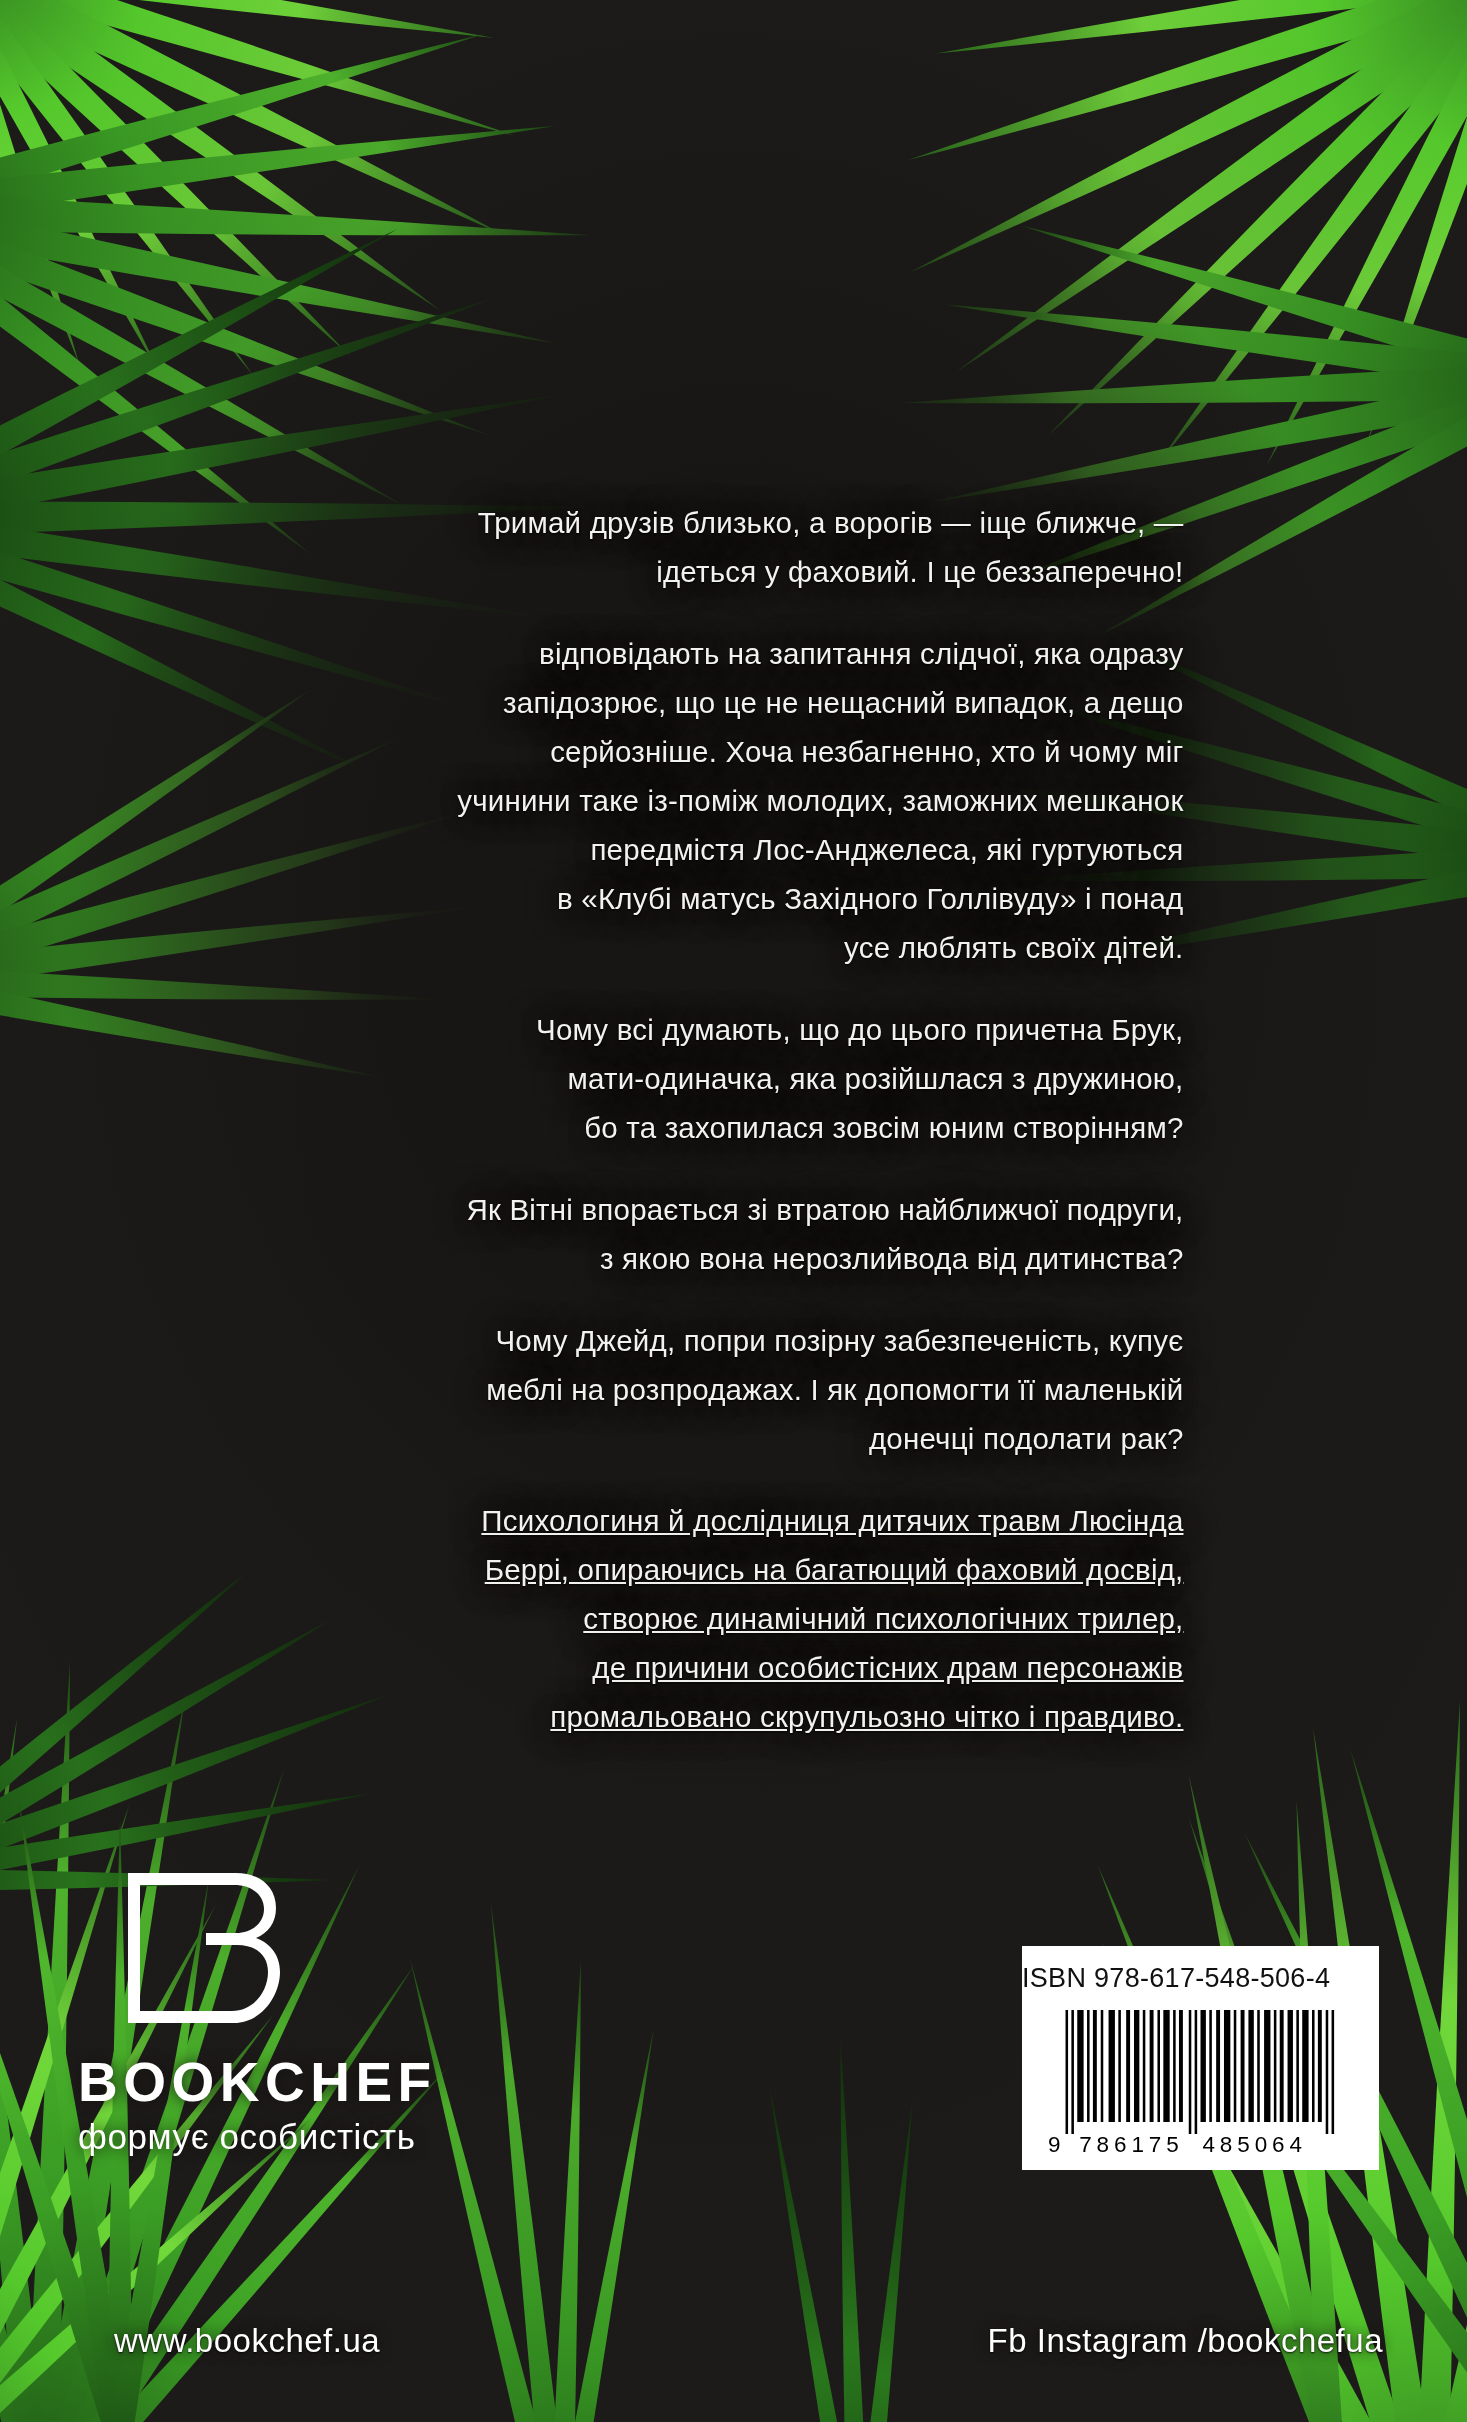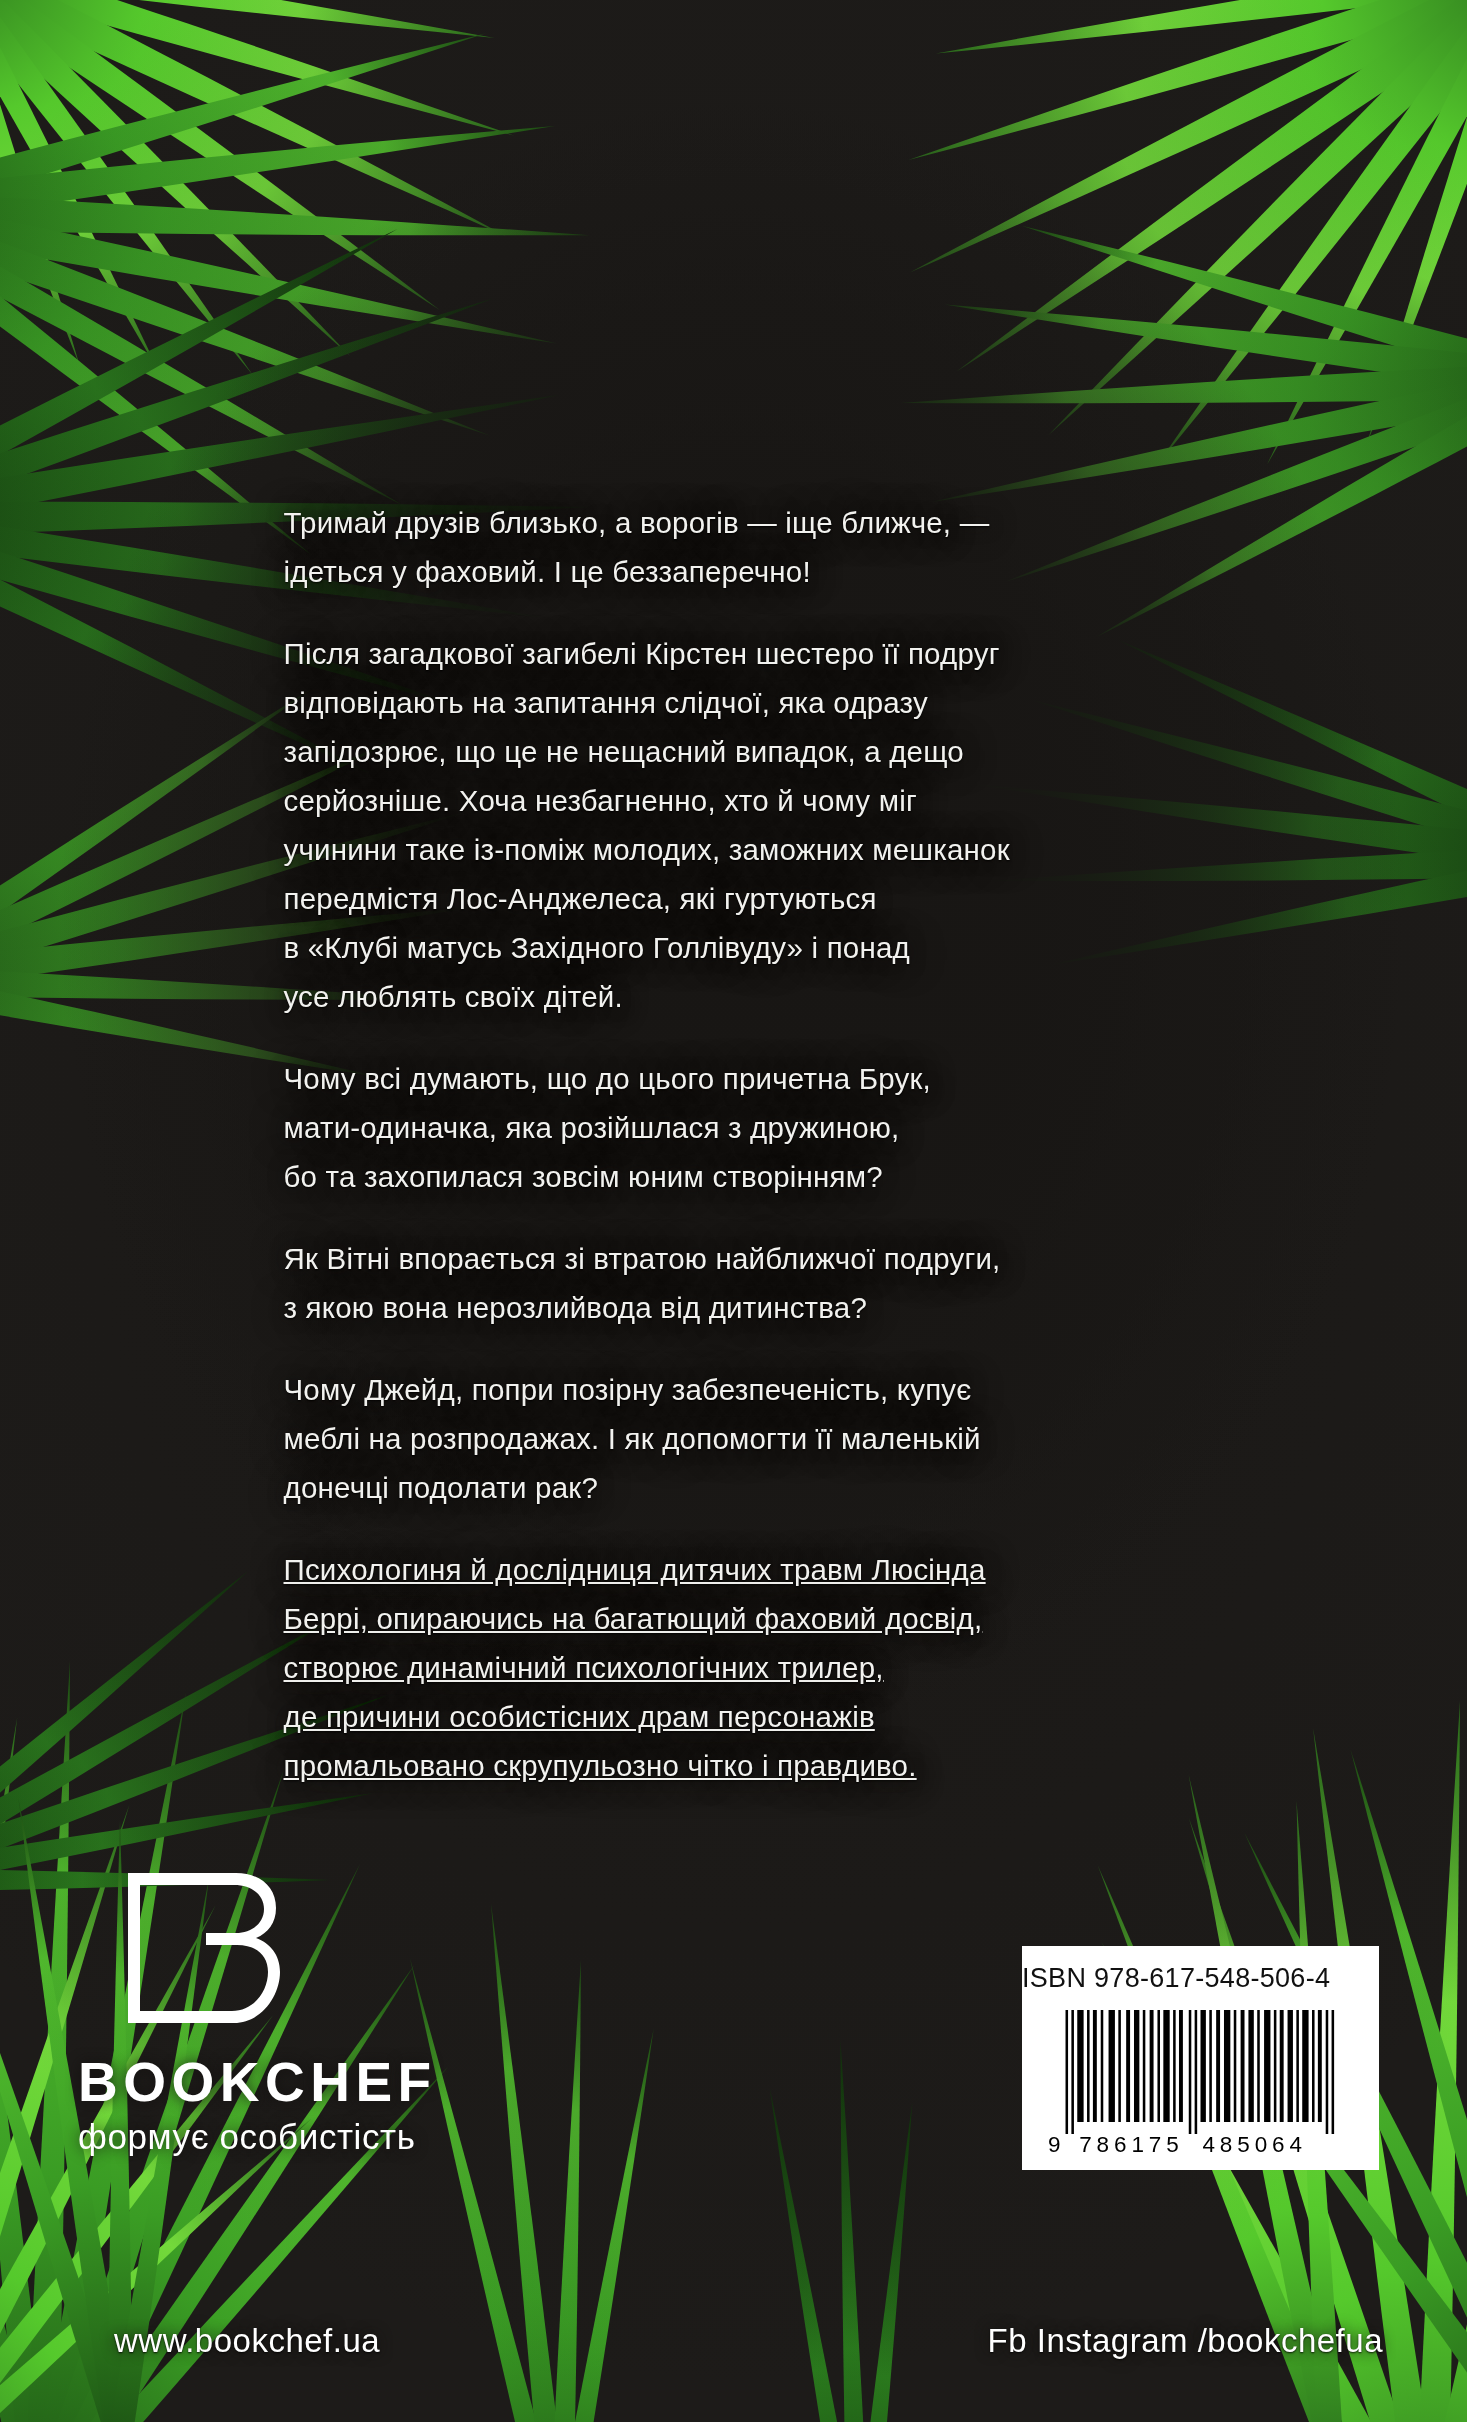--- a/index.html
+++ b/index.html
@@ -23,21 +23,21 @@
       radial-gradient(ellipse 70% 55% at 50% 45%, rgba(24,22,20,.55) 0%, rgba(24,22,20,0) 100%);
     pointer-events:none;
   }
 
   
   #blurb{
     position:absolute;
     left:50%;transform:translateX(-50%);
     top:498px;
     width:900px;
-    text-align:left;
+    text-align:right;
     color:#f2f2ef;
     font-size:29.5px;
     line-height:49px;
     letter-spacing:.2px;
     text-shadow:0 0 16px rgba(20,18,16,.95),0 0 34px rgba(20,18,16,.85),0 1px 2px rgba(0,0,0,.8);
   }
   #blurb p{margin:0 0 33px 0;}
   #blurb p:last-child{margin-bottom:0;text-decoration:underline;}
   #blurb .ln{display:block;}
 
@@ -499,21 +499,20 @@
   </svg>
 
   <div id="vignette"></div>
 
   <div id="blurb">
       <p>
         <span class="ln">Тримай друзів близько, а ворогів — іще ближче, —</span>
         <span class="ln">ідеться у фаховий. І це беззаперечно!</span>
       </p>
       <p>
-        <span class="ln">Після загадкової загибелі Кірстен шестеро її подруг</span>
         <span class="ln">відповідають на запитання слідчої, яка одразу</span>
         <span class="ln">запідозрює, що це не нещасний випадок, а дещо</span>
         <span class="ln">серйозніше. Хоча незбагненно, хто й чому міг</span>
         <span class="ln">учинини таке із-поміж молодих, заможних мешканок</span>
         <span class="ln">передмістя Лос-Анджелеса, які гуртуються</span>
         <span class="ln">в «Клубі матусь Західного Голлівуду» і понад</span>
         <span class="ln">усе люблять своїх дітей.</span>
       </p>
       <p>
         <span class="ln">Чому всі думають, що до цього причетна Брук,</span>

